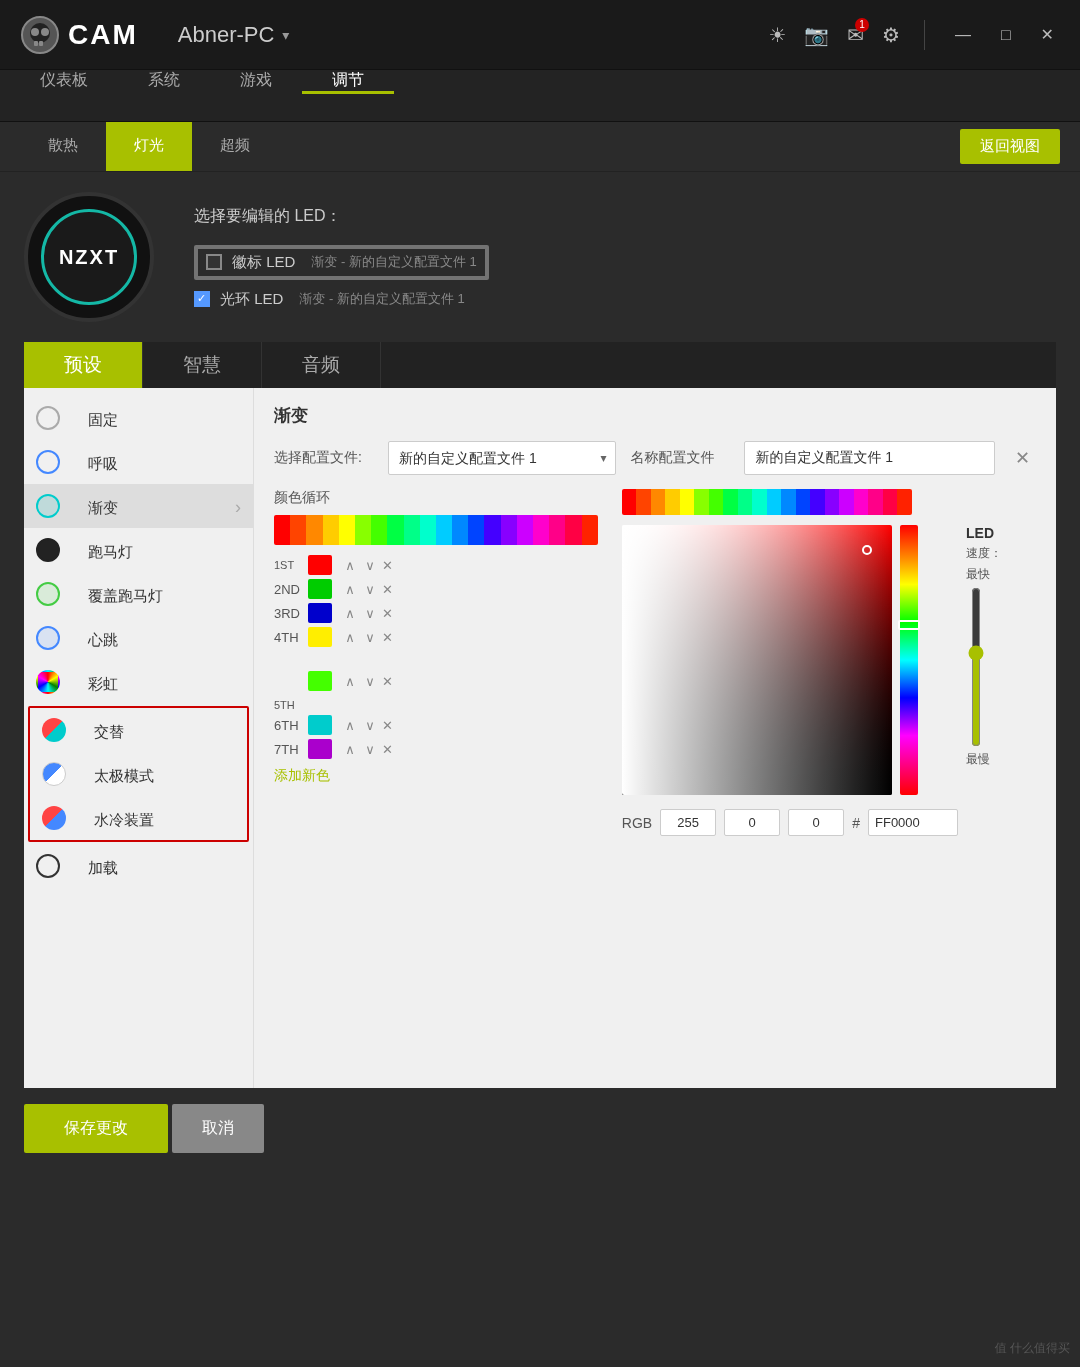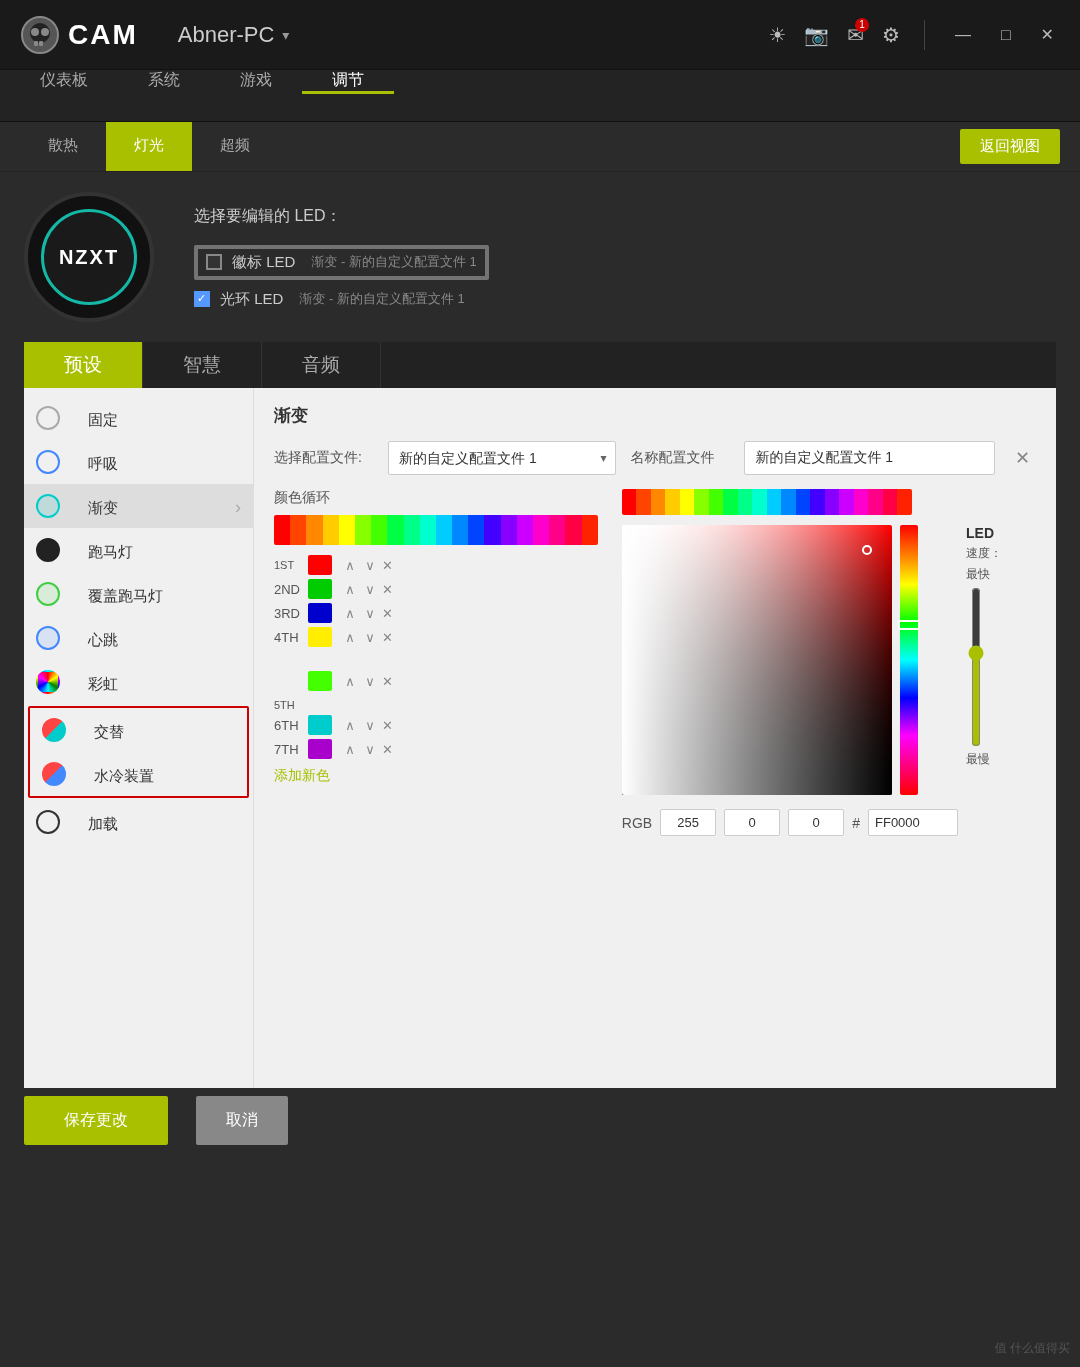--- a/index.html
+++ b/index.html
@@ -550,22 +550,22 @@
       border: 1px solid #ccc;
       border-radius: 2px;
       font-size: 13px;
       color: #333;
     }
 
     
     .bottom-bar {
       display: flex;
       align-items: center;
-      padding: 8px 24px;
-      gap: 28px;
+      padding: 16px 24px;
+      gap: 4px;
       background: #2b2b2b;
     }
     .btn-save {
       background: #a8c000;
       color: #fff;
       border: none;
       padding: 14px 40px;
       font-size: 16px;
       cursor: pointer;
       border-radius: 2px;
@@ -721,20 +721,24 @@
 
       <div class="effect-item">
         <div class="effect-icon multicolor"></div>
         <span>彩虹</span>
       </div>
 
       <div style="border: 2px solid #cc0000; margin: 2px 4px; border-radius: 2px;">
         <div class="effect-item">
           <div class="effect-icon" style="background: linear-gradient(135deg, #ff4444 50%, #00cccc 50%); border:none;"></div>
           <span>交替</span>
+        </div>
+        <div class="effect-item">
+          <div class="effect-icon" style="background: linear-gradient(135deg, #4488ff 50%, #fff 50%); border:1px solid #ccc;"></div>
+          <span>太极模式</span>
         </div>
         <div class="effect-item">
           <div class="effect-icon" style="background: linear-gradient(135deg, #ff4444 50%, #4488ff 50%); border:none;"></div>
           <span>水冷装置</span>
         </div>
       </div>
 
       <div class="effect-item">
         <div class="effect-icon" style="border-color:#333;"></div>
         <span>加载</span>

